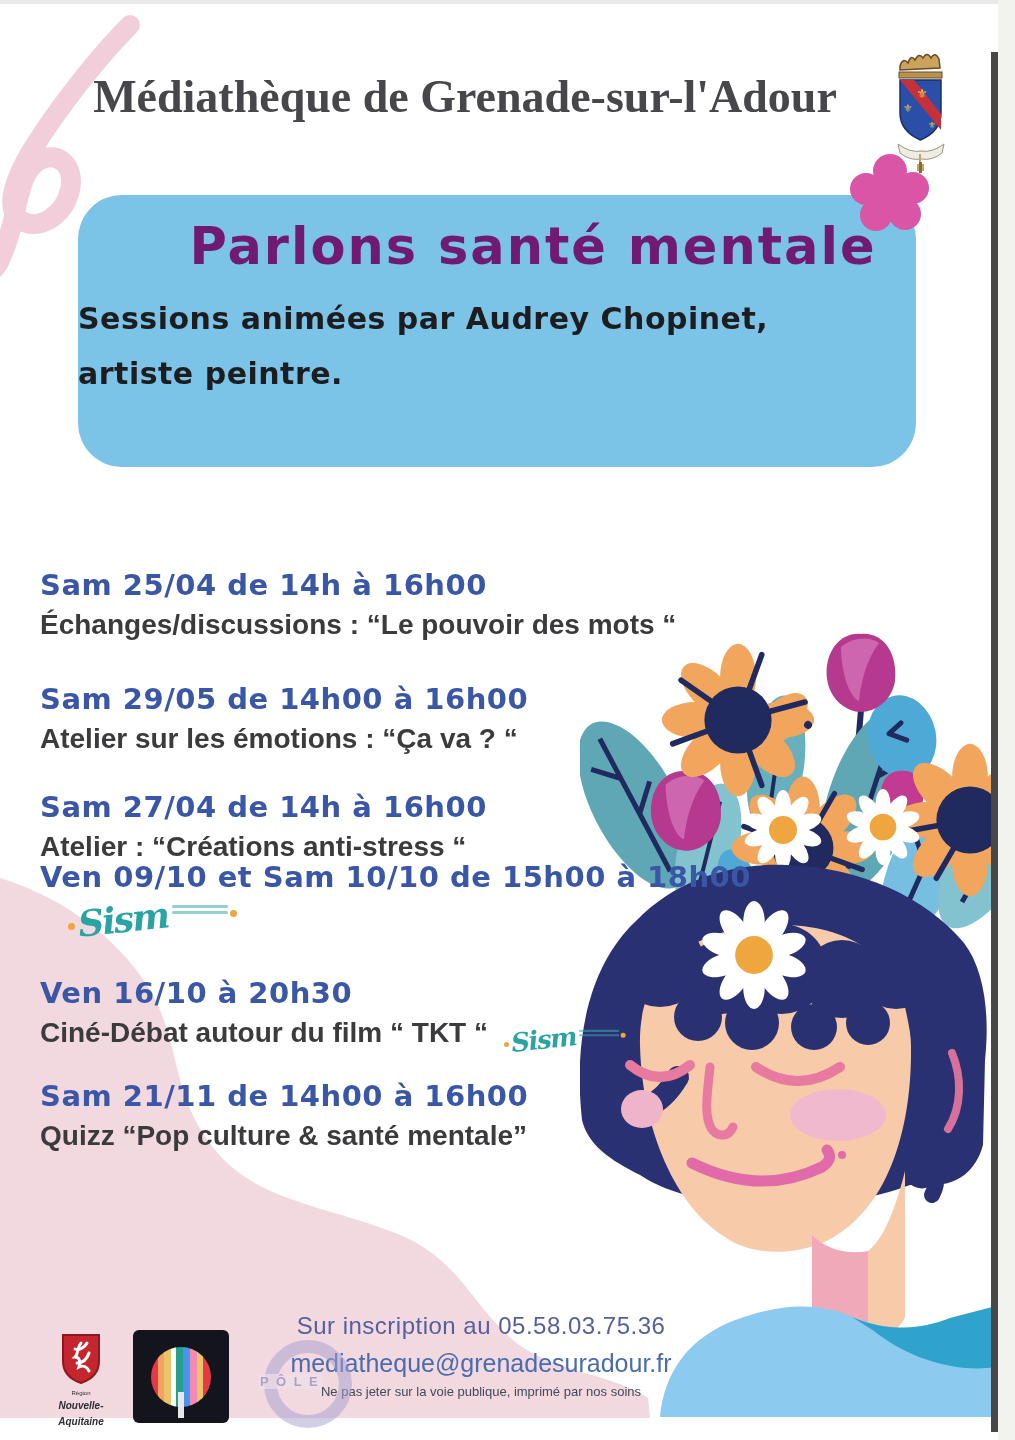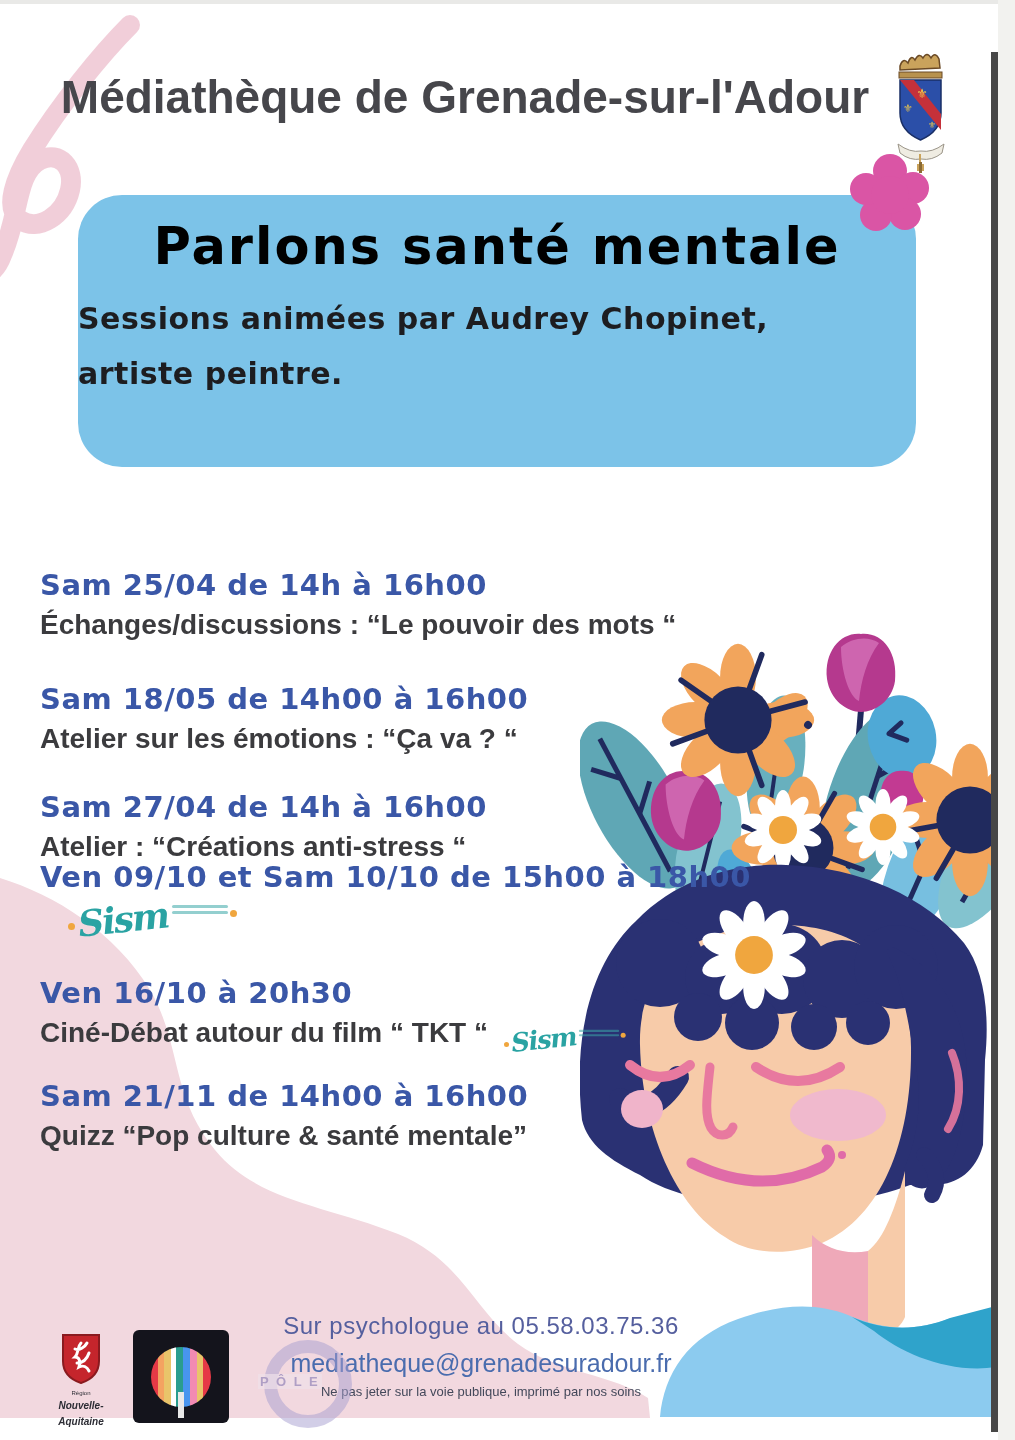--- a/index.html
+++ b/index.html
@@ -5,31 +5,31 @@
   html,body{margin:0;padding:0;background:#9a9a9a;}
   #page{position:relative;width:1015px;height:1440px;background:#ffffff;overflow:hidden;
         font-family:"Liberation Sans",sans-serif;}
   
   .scan-line{position:absolute;left:991px;top:52px;width:7px;height:1380px;background:#474747;z-index:60;}
   .scan-margin{position:absolute;left:998px;top:0;width:17px;height:1440px;background:#f2f2ef;z-index:59;}
   .scan-top{position:absolute;left:0;top:0;width:1015px;height:4px;background:#e9e9e7;z-index:58;}
 
   
   .header-title{position:absolute;left:40px;top:70px;width:850px;text-align:center;
-    font-size:46px;font-weight:bold;color:#46464b;letter-spacing:0px;z-index:10;}
+    font-size:46px;font-weight:bold;color:#46464b;letter-spacing:0px;z-index:10;font-family:Liberation Serif, serif;}
   .arms{position:absolute;left:891px;top:50px;width:60px;height:134px;z-index:11;}
 
   
   .ribbon{position:absolute;left:-10px;top:10px;width:180px;height:280px;z-index:2;}
 
   
   .banner{position:absolute;left:78px;top:195px;width:838px;height:272px;background:#7cc3e8;
     border-radius:44px;z-index:5;}
   .banner-title{position:absolute;left:0;top:22px;width:100%;text-align:center;
-    font-family:"DejaVu Sans",sans-serif;font-size:51px;font-weight:800;color:#000000;letter-spacing:2px;}
+    font-family:"DejaVu Sans",sans-serif;font-size:51px;font-weight:800;color:#701a75;letter-spacing:2px;padding-left:36px;}
   .banner-sub{position:absolute;left:0;top:96px;width:100%;
     font-family:"DejaVu Sans",sans-serif;font-size:30px;font-weight:700;color:#1d1d20;letter-spacing:0.5px;line-height:55px;}
   .corner-flower{position:absolute;left:845px;top:151px;width:90px;height:90px;z-index:6;}
 
   
   .event{position:absolute;left:40px;z-index:10;}
   .event-date{font-family:"DejaVu Sans",sans-serif;font-size:29px;font-weight:700;
     color:#3a57a7;letter-spacing:0.5px;white-space:nowrap;}
   .event-desc{margin-top:5px;font-size:28px;font-weight:bold;color:#3b3b3e;white-space:nowrap;}
   .event-desc .desc-text{vertical-align:middle;}
@@ -114,21 +114,21 @@
 
   <svg class="blob" viewBox="0 0 700 580">
     <path d="M0,18 C55,35 115,72 150,130 C182,185 170,235 215,290 C258,342 325,345 398,374 C462,400 475,452 518,484 C556,512 615,515 648,538 L650,558 L0,558 Z" fill="#f2d8df"></path>
   </svg>
 
   <div class="event" style="top:568px">
     <div class="event-date">Sam 25/04 de 14h à 16h00</div>
     <div class="event-desc"><span class="desc-text">Échanges/discussions :  “Le pouvoir des mots “</span></div>
   </div>
   <div class="event" style="top:682px">
-    <div class="event-date">Sam 18/05 de 14h00 à 16h00</div>
+    <div class="event-date">Sam 29/05 de 14h00 à 16h00</div>
     <div class="event-desc"><span class="desc-text">Atelier sur les émotions : “Ça va ? “</span></div>
   </div>
   <div class="event" style="top:790px">
     <div class="event-date">Sam 27/04 de 14h à 16h00</div>
     <div class="event-desc"><span class="desc-text">Atelier :  “Créations anti-stress “</span></div>
   </div>
   <div class="event" style="top:860px">
     <div class="event-date">Ven 09/10 et Sam 10/10 de 15h00 à 18h00</div>
     <div class="event-desc"><span class="sism-logo">
           <span class="sism-dot d1"></span>
@@ -353,21 +353,21 @@
     <circle cx="262" cy="540" r="4" fill="#e06ba8"></circle>
 
     <path d="M232,620 L232,705 C252,722 272,727 288,722 L288,636 C266,640 246,634 232,620 Z" fill="#efa9b9"></path>
     <path d="M288,636 L288,722 C306,724 320,714 325,702 L325,556 C316,592 304,624 288,636 Z" fill="#f7cba9"></path>
 
     <path d="M80,802 C84,758 108,722 158,704 C202,688 238,688 268,700 C304,716 336,716 368,704 L435,688 L435,802 Z" fill="#8ccbef"></path>
     <path d="M272,702 C304,716 338,716 370,703 L435,686 L435,748 C382,764 326,742 294,716 Z" fill="#2fa3cb"></path>
   </svg>
 
   <div class="footer-text">
-    <div class="f-line1">Sur psychologue au 05.58.03.75.36</div>
+    <div class="f-line1">Sur inscription au 05.58.03.75.36</div>
     <div class="f-line2">mediatheque@grenadesuradour.fr</div>
     <div class="f-line3">Ne pas jeter sur la voie publique, imprimé par nos soins</div>
   </div>
 
   <div class="logo-na">
     <svg width="44" height="52" viewBox="0 0 44 52">
       <path d="M4,2 h36 v26 c0,13 -9,19 -18,22 c-9,-3 -18,-9 -18,-22 Z" fill="#c5252c" stroke="#8a1a1f" stroke-width="2"></path>
       <path d="M22,10 C18,14 20,20 16,24 C20,24 22,28 20,34 C24,32 28,34 30,38 M16,16 C20,18 26,14 28,10 M18,30 C24,30 28,26 30,20" fill="none" stroke="#ffffff" stroke-width="3" stroke-linecap="round"></path>
     </svg>
     <div class="na-region">Région</div>

